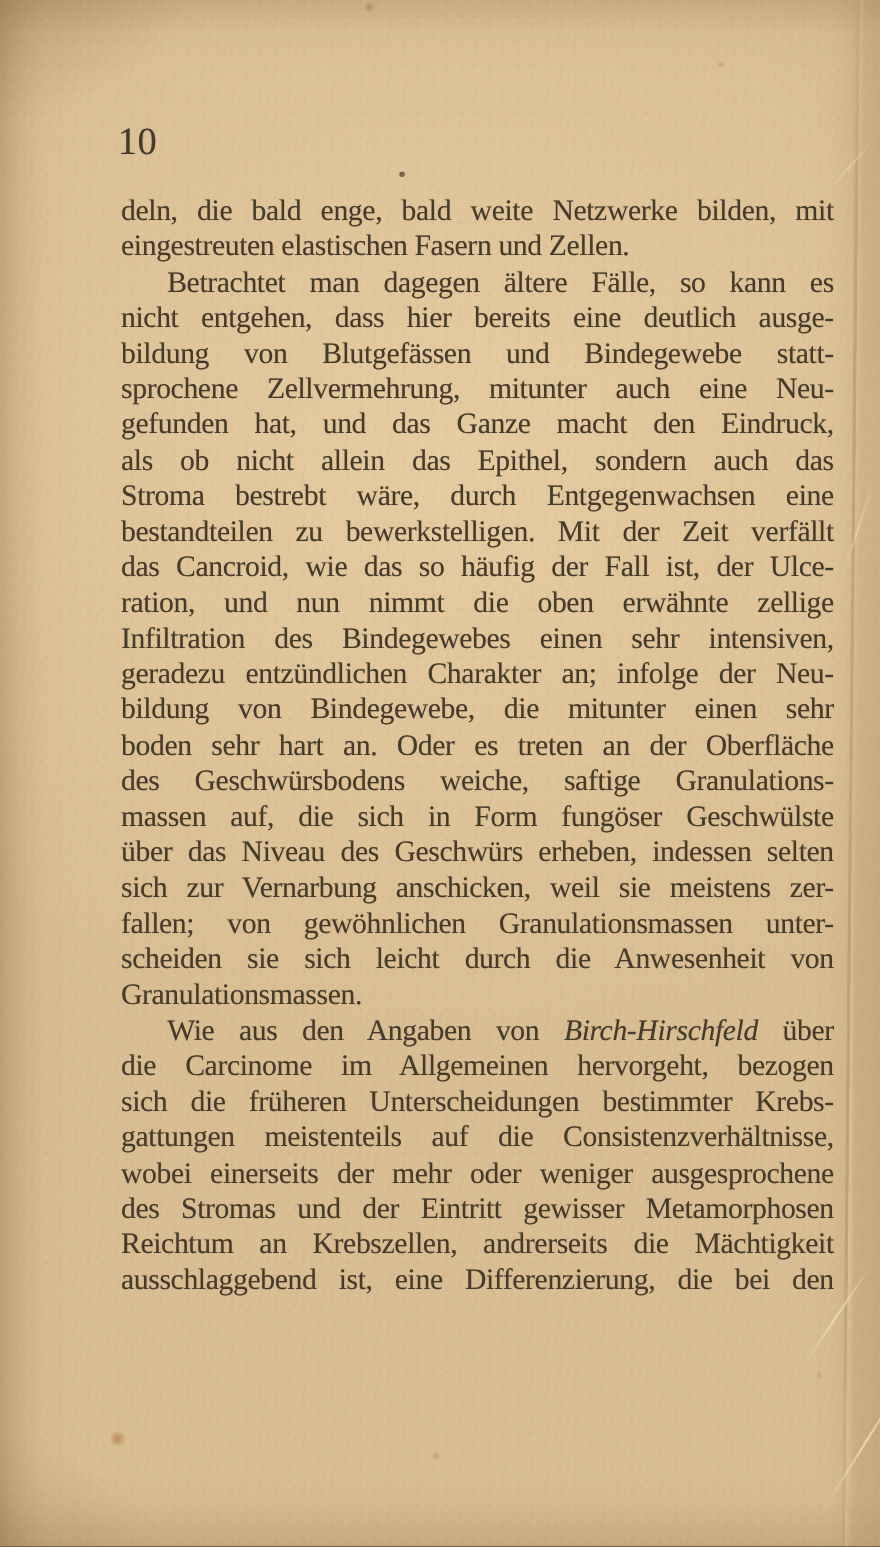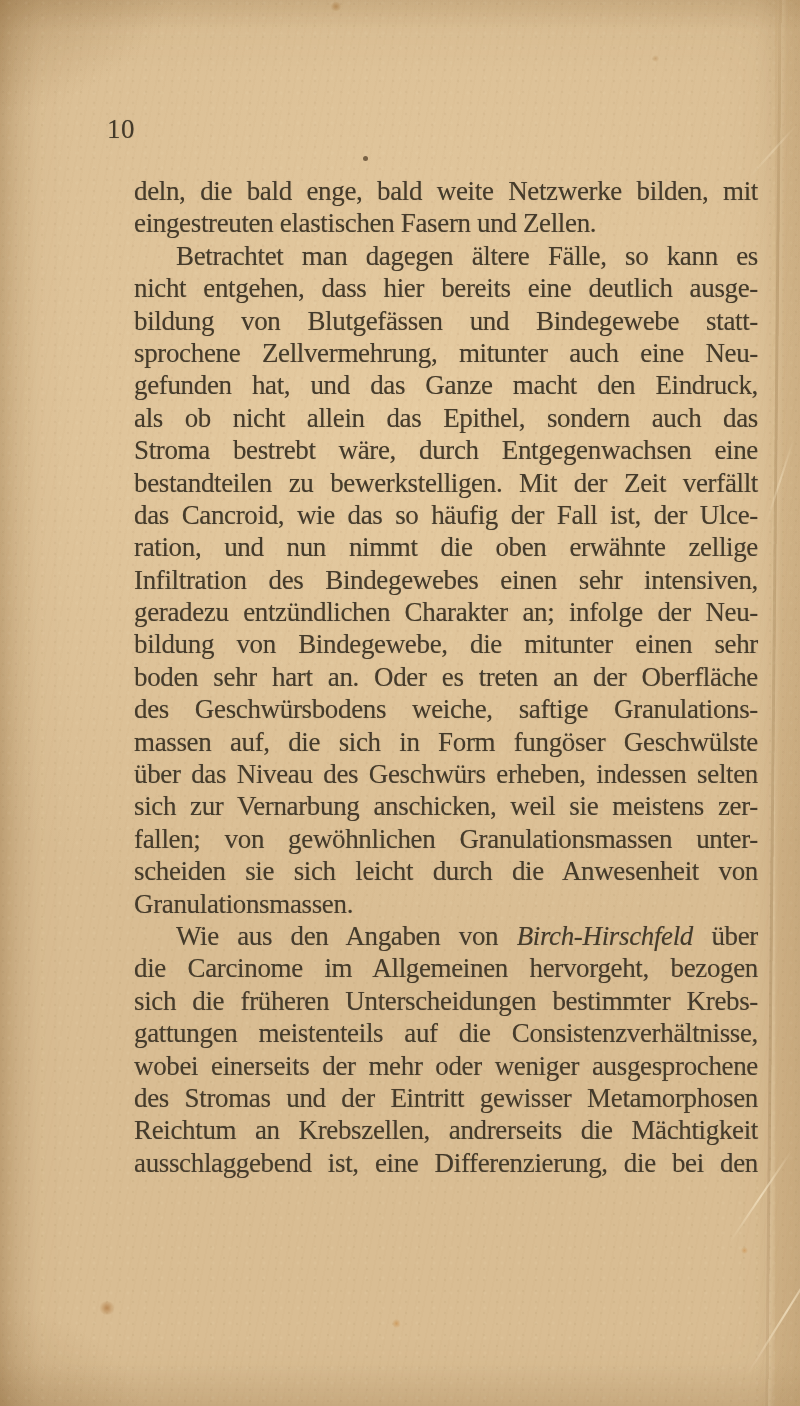--- a/index.html
+++ b/index.html
@@ -32,21 +32,21 @@
       17px 15px,
       auto, auto, auto, auto, auto, auto, auto, auto;
     box-shadow: inset 0 0 70px rgba(118,84,44,0.16);
   }
 
   
   .page-number {
     position: absolute;
     left: 107px;
     top: 113px;
-    font-size: 27px;
+    font-size: 35px;
     line-height: 32px;
     color: #453b2b;
     letter-spacing: 0.5px;
     text-shadow: 0 0 0.8px rgba(69,59,43,0.45);
   }
 
   .text-block {
     position: absolute;
     left: 110px;
     top: 175px;
@@ -56,21 +56,20 @@
     letter-spacing: -0.35px;
     text-shadow: 0 0 0.8px rgba(69,59,43,0.42);
   }
 
   .line {
     height: 32.4px;
     line-height: 32.4px;
     text-align: justify;
     text-align-last: justify;
     word-break: keep-all;
-    margin-left: 24px;
   }
   .line.no-justify {
     text-align: right;
     text-align-last: left;
   }
   .line.indent { text-indent: 42px; }
   .line i { font-style: italic; }
 
   
   .crease {

